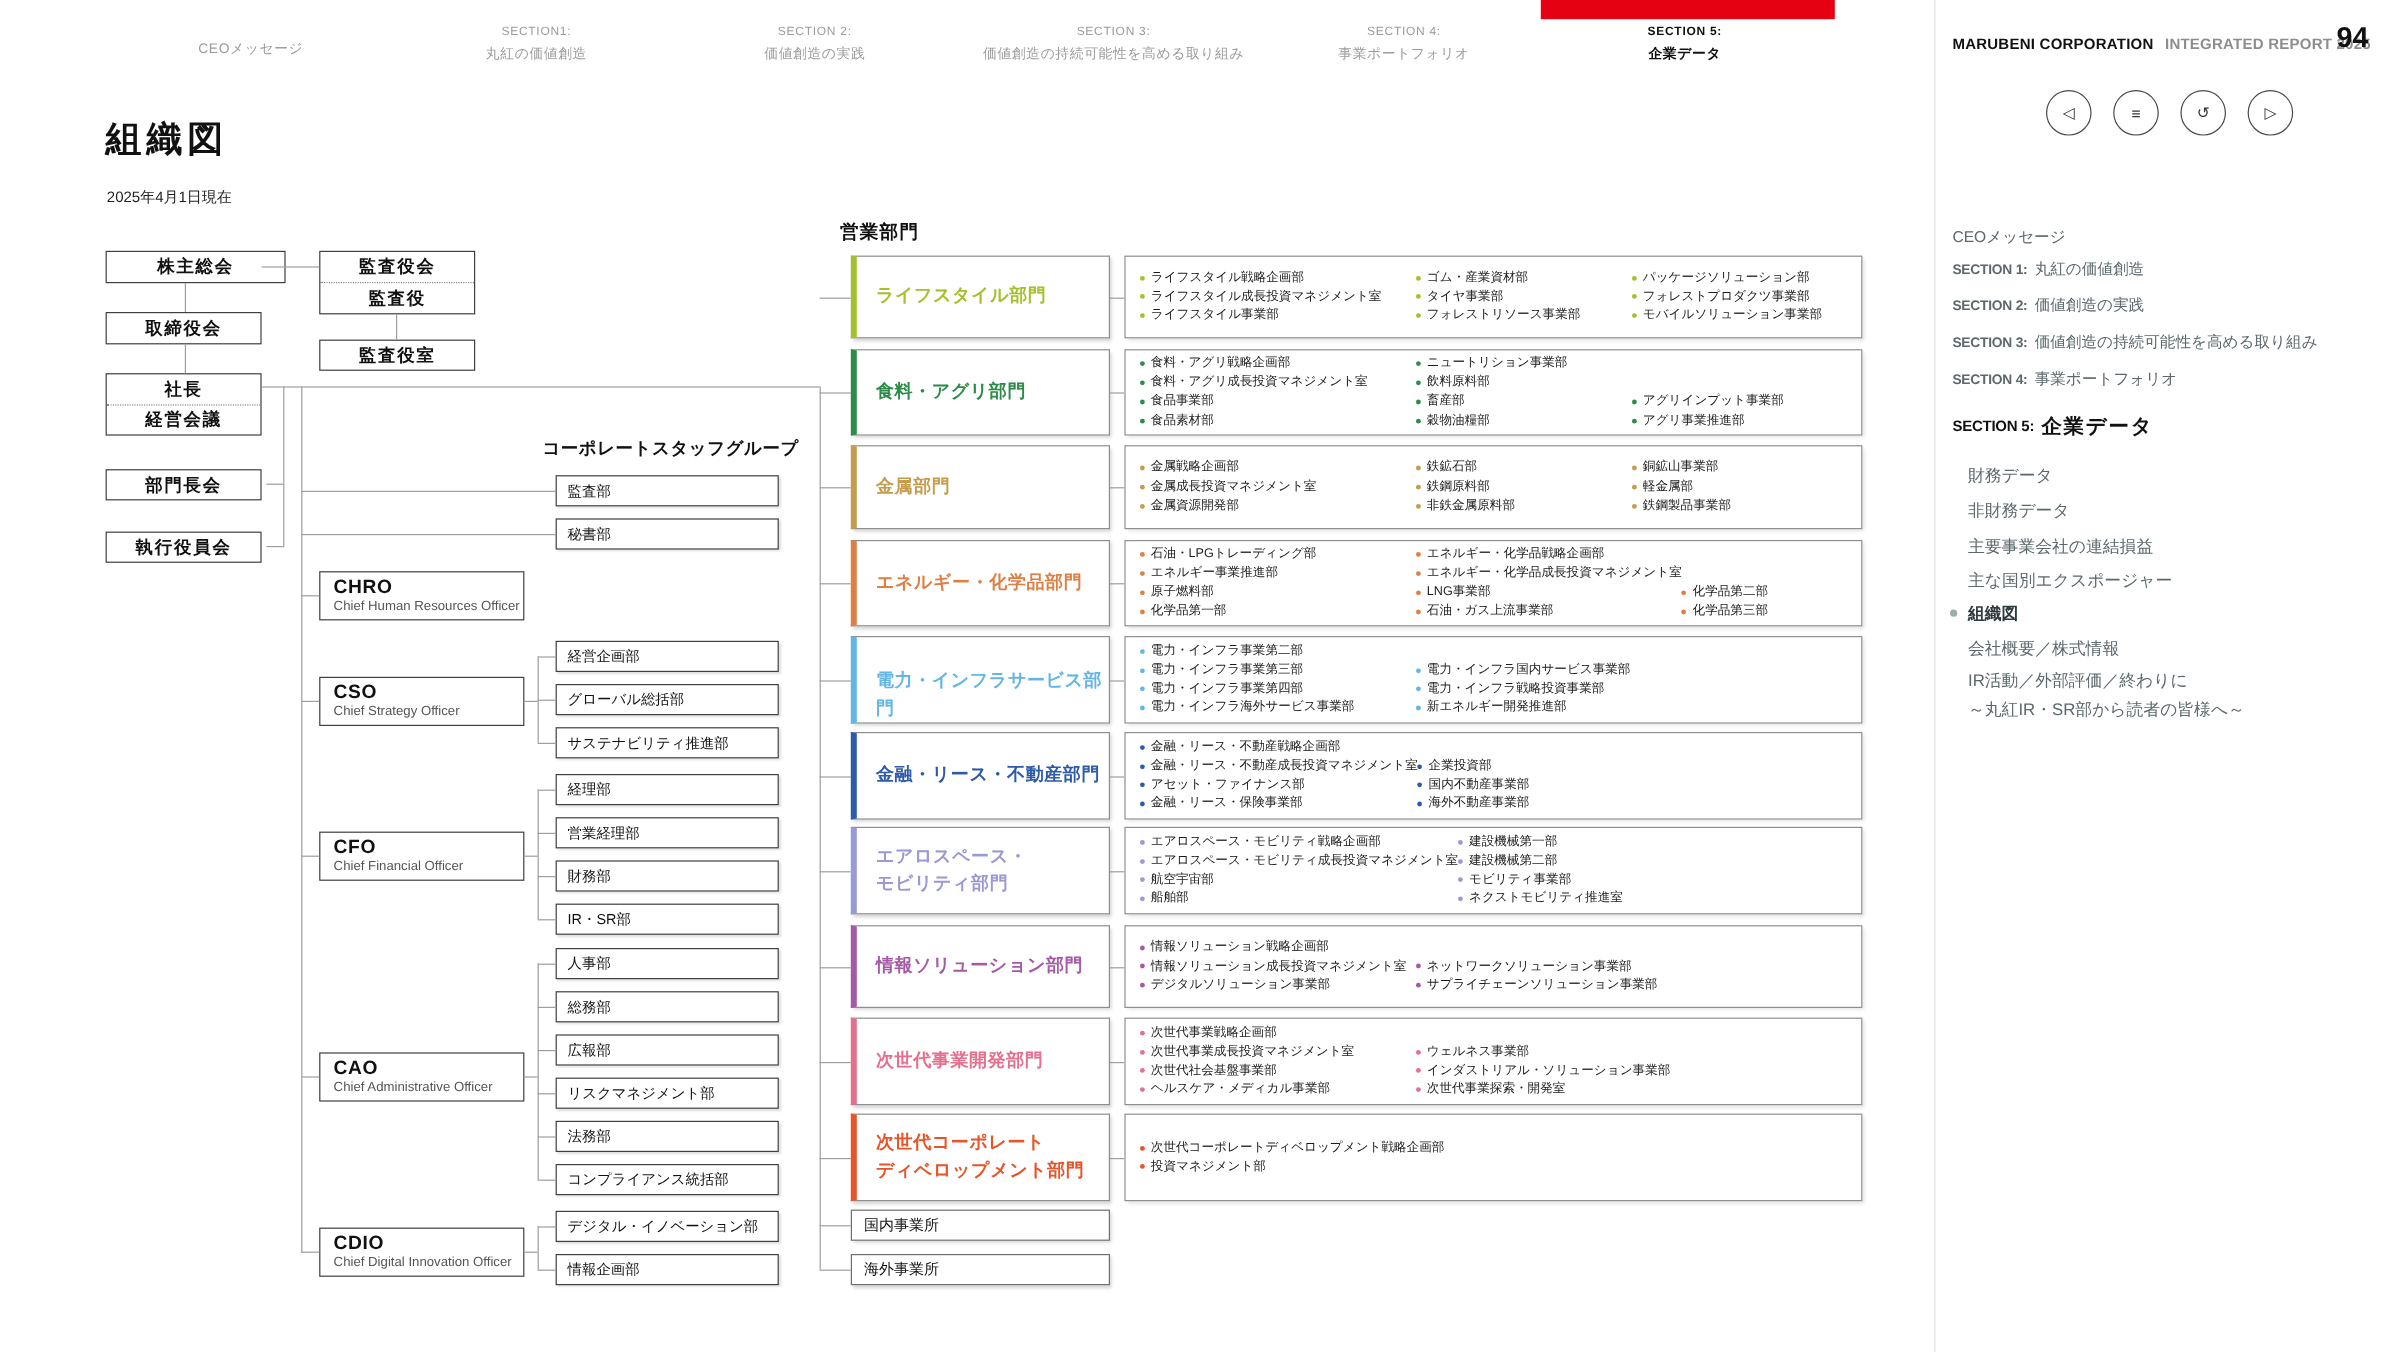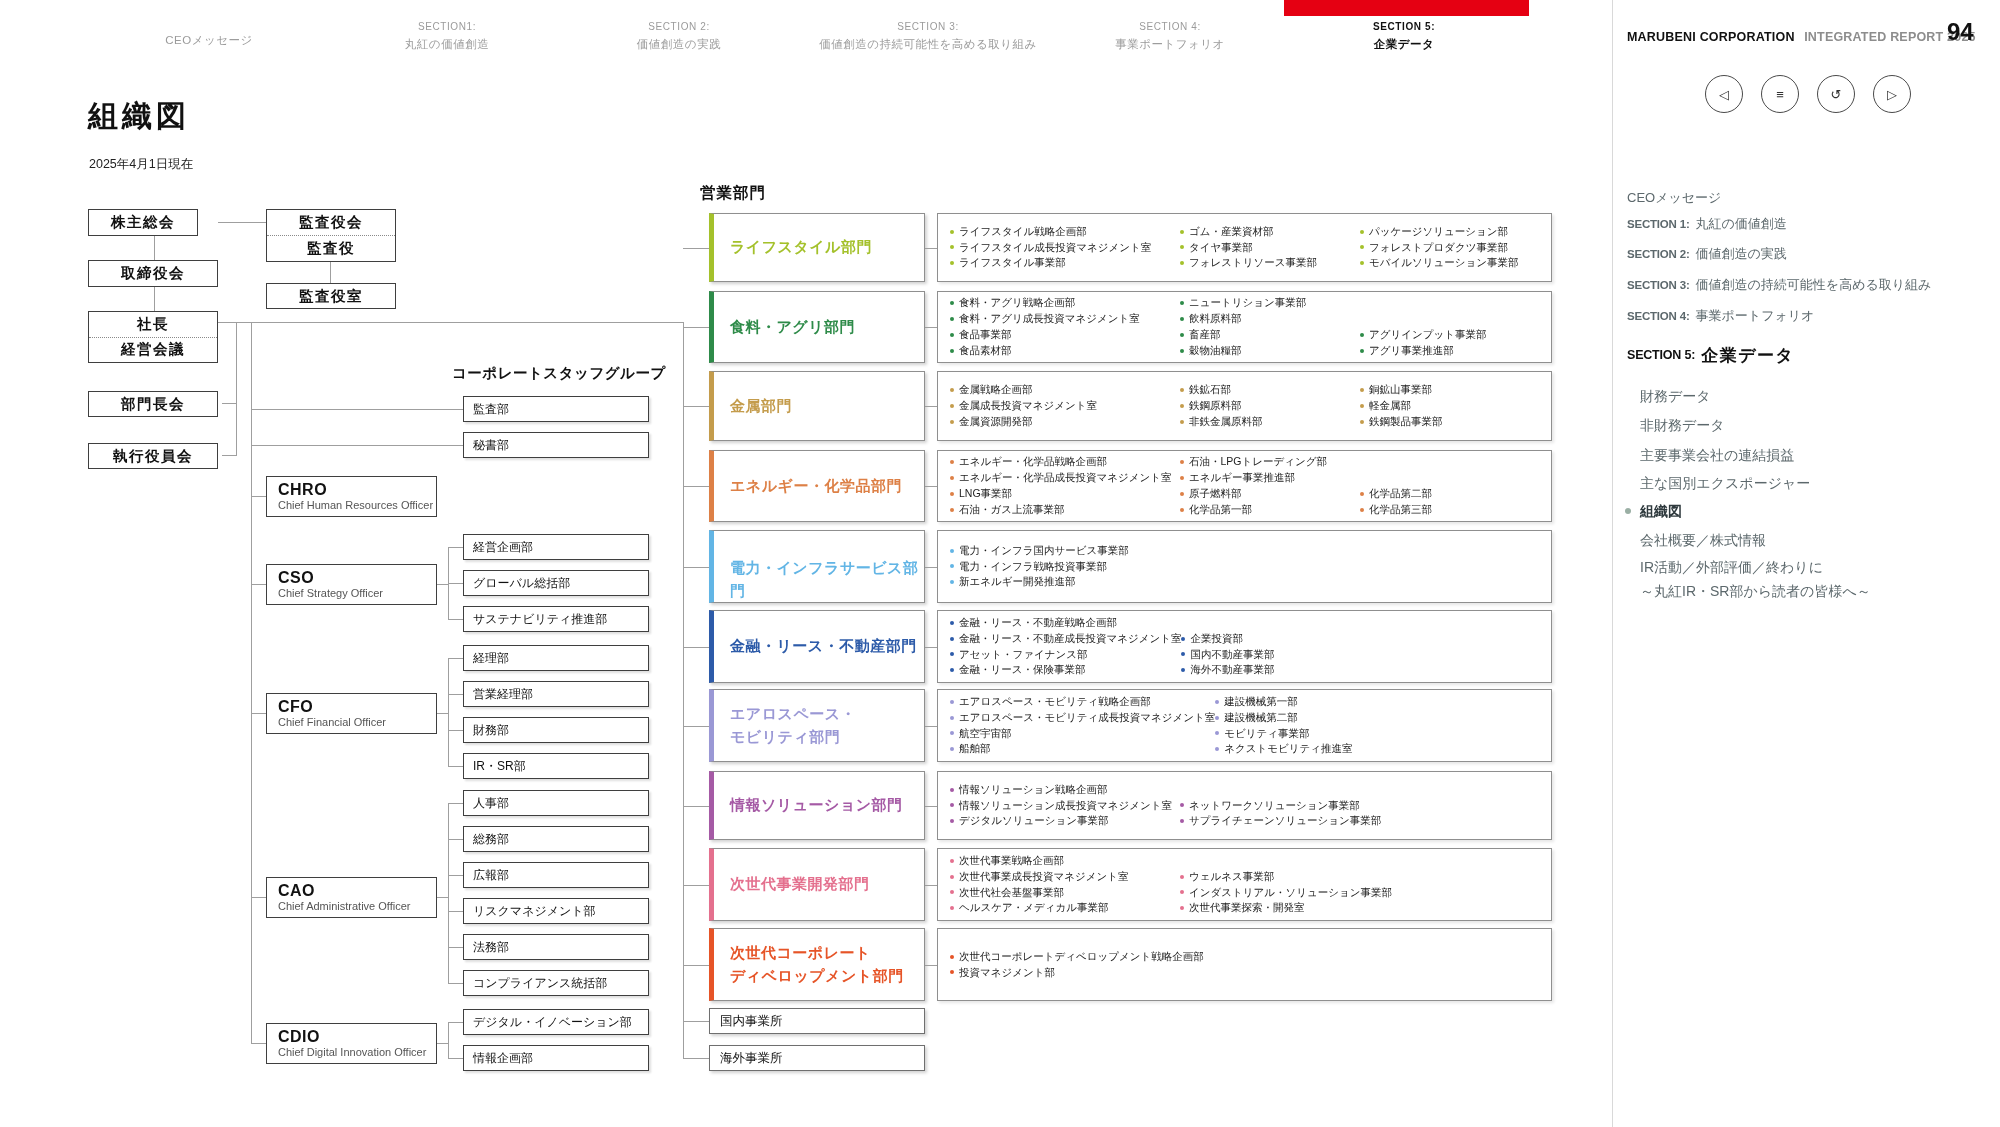--- a/index.html
+++ b/index.html
@@ -32,21 +32,21 @@
   .l-v4{left:236px;top:322px;height:134px;}
   .l-h2{left:222px;top:403px;width:14px;}
   .l-h3{left:222px;top:455px;width:14px;}
   .l-otrunk{left:251px;top:322px;height:722px;}
   .l-strunk{left:683px;top:322px;height:736px;}
   
   .gbox{position:absolute;background:#fff;border:1px solid #3f3f3f;box-sizing:border-box;
         display:flex;flex-direction:column;font-weight:bold;font-size:14.5px;letter-spacing:1.5px;color:#111;}
   .gcell{flex:1;display:flex;align-items:center;justify-content:center;width:100%;box-sizing:border-box;}
   .gcell + .gcell{border-top:1px dotted #8a8a8a;}
-  .g1{left:88px;top:209px;width:110px;height:27px;}
+  .g1{left:88px;top:209px;width:150px;height:27px;}
   .g2{left:88px;top:260px;width:130px;height:27px;}
   .g3{left:88px;top:311px;width:130px;height:52px;}
   .g4{left:88px;top:391px;width:130px;height:26px;}
   .g5{left:88px;top:443px;width:130px;height:26px;}
   .g6{left:266px;top:209px;width:130px;height:53px;}
   .g7{left:266px;top:283px;width:130px;height:26px;}
   
   .officer{position:absolute;left:266px;width:171px;height:41px;border:1px solid #3f3f3f;background:#fff;
            box-sizing:border-box;padding:4px 0 0 11px;}
   .oabbr{font-size:16px;font-weight:bold;line-height:17px;color:#111;letter-spacing:.5px;}
@@ -399,51 +399,51 @@
         <div class="rstub" style="left: 0px; width: 26px; top: 36px;"></div>
         <div class="dname" style="border-left-color: rgb(221, 128, 70);">
           <div class="dnl" style="color: rgb(221, 128, 70);">エネルギー・化学品部門</div>
         </div>
         <div class="rstub" style="left: 242px; width: 12px; top: 36px;"></div>
         <div class="ddetail">
           <div class="dcols">
             <div class="dcol">
               <div class="ditem">
                 <div class="blt" style="background: rgb(221, 128, 70);"></div>
+                <span>石油・LPGトレーディング部</span>
+              </div>
+              <div class="ditem">
+                <div class="blt" style="background: rgb(221, 128, 70);"></div>
+                <span>エネルギー事業推進部</span>
+              </div>
+              <div class="ditem">
+                <div class="blt" style="background: rgb(221, 128, 70);"></div>
+                <span>原子燃料部</span>
+              </div>
+              <div class="ditem">
+                <div class="blt" style="background: rgb(221, 128, 70);"></div>
+                <span>化学品第一部</span>
+              </div>
+            </div>
+            <div class="dcol">
+              <div class="ditem">
+                <div class="blt" style="background: rgb(221, 128, 70);"></div>
                 <span>エネルギー・化学品戦略企画部</span>
               </div>
               <div class="ditem">
                 <div class="blt" style="background: rgb(221, 128, 70);"></div>
                 <span>エネルギー・化学品成長投資マネジメント室</span>
               </div>
               <div class="ditem">
                 <div class="blt" style="background: rgb(221, 128, 70);"></div>
                 <span>LNG事業部</span>
               </div>
               <div class="ditem">
                 <div class="blt" style="background: rgb(221, 128, 70);"></div>
                 <span>石油・ガス上流事業部</span>
-              </div>
-            </div>
-            <div class="dcol">
-              <div class="ditem">
-                <div class="blt" style="background: rgb(221, 128, 70);"></div>
-                <span>石油・LPGトレーディング部</span>
-              </div>
-              <div class="ditem">
-                <div class="blt" style="background: rgb(221, 128, 70);"></div>
-                <span>エネルギー事業推進部</span>
-              </div>
-              <div class="ditem">
-                <div class="blt" style="background: rgb(221, 128, 70);"></div>
-                <span>原子燃料部</span>
-              </div>
-              <div class="ditem">
-                <div class="blt" style="background: rgb(221, 128, 70);"></div>
-                <span>化学品第一部</span>
               </div>
             </div>
             <div class="dcol">
               <div class="ditem">
                 <div class="blt" style="background: rgb(221, 128, 70);"></div>
                 <span>化学品第二部</span>
               </div>
               <div class="ditem">
                 <div class="blt" style="background: rgb(221, 128, 70);"></div>
                 <span>化学品第三部</span>
@@ -453,20 +453,38 @@
         </div>
       </div>
       <div class="divrow" style="top: 530px; height: 73px;">
         <div class="rstub" style="left: 0px; width: 26px; top: 37px;"></div>
         <div class="dname" style="border-left-color: rgb(98, 181, 229); justify-content: flex-end;">
           <div class="dnl" style="color: rgb(98, 181, 229);">電力・インフラサービス部門</div>
         </div>
         <div class="rstub" style="left: 242px; width: 12px; top: 37px;"></div>
         <div class="ddetail">
           <div class="dcols">
+            <div class="dcol">
+              <div class="ditem">
+                <div class="blt" style="background: rgb(98, 181, 229);"></div>
+                <span>電力・インフラ事業第二部</span>
+              </div>
+              <div class="ditem">
+                <div class="blt" style="background: rgb(98, 181, 229);"></div>
+                <span>電力・インフラ事業第三部</span>
+              </div>
+              <div class="ditem">
+                <div class="blt" style="background: rgb(98, 181, 229);"></div>
+                <span>電力・インフラ事業第四部</span>
+              </div>
+              <div class="ditem">
+                <div class="blt" style="background: rgb(98, 181, 229);"></div>
+                <span>電力・インフラ海外サービス事業部</span>
+              </div>
+            </div>
             <div class="dcol">
               <div class="ditem">
                 <div class="blt" style="background: rgb(98, 181, 229);"></div>
                 <span>電力・インフラ国内サービス事業部</span>
               </div>
               <div class="ditem">
                 <div class="blt" style="background: rgb(98, 181, 229);"></div>
                 <span>電力・インフラ戦略投資事業部</span>
               </div>
               <div class="ditem">

